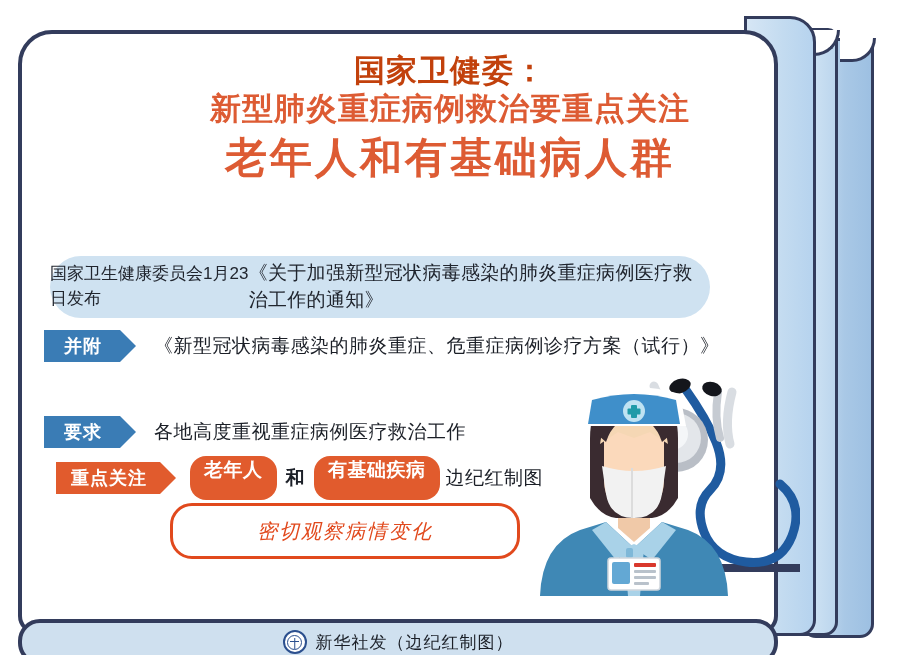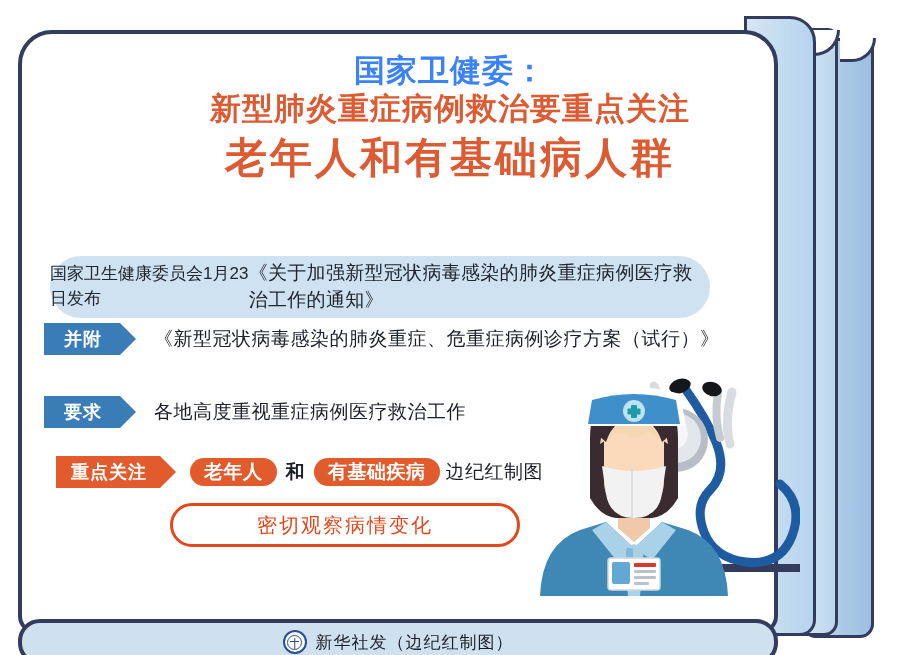--- a/index.html
+++ b/index.html
@@ -40,21 +40,21 @@
     position:absolute;left:18px;top:30px;width:760px;height:604px;
     background:#ffffff;
     border:4px solid #333c5c;
     border-radius:34px 34px 18px 18px;
     box-sizing:border-box;
   }
 
   
   .headline{position:absolute;left:0;right:0;top:52px;text-align:center;}
   .h-line1{
-    font-size:31px;font-weight:bold;color:#3b82f6;
+    font-size:31px;font-weight:bold;color:#c2410c;
     letter-spacing:1px;line-height:1.22;
   }
   .h-line2{
     font-size:31px;font-weight:bold;color:#dd5b33;
     letter-spacing:1px;line-height:1.25;
   }
   .h-line3{
     font-size:42px;font-weight:bold;color:#dd5b33;
     letter-spacing:3px;line-height:1.22;margin-top:3px;
   }
@@ -63,22 +63,22 @@
   .subtitle{
     position:absolute;left:50px;top:256px;width:660px;height:62px;
     background:#cfe2f1;border-radius:31px;
     display:flex;flex-direction:row;align-items:center;justify-content:center;
   }
   .sub-l1{font-size:17px;color:#20252e;line-height:1.45;font-weight:500;}
   .sub-l2{font-size:19px;color:#20252e;line-height:1.4;font-weight:400;letter-spacing:.3px;}
 
   
   .row{position:absolute;display:flex;align-items:center;}
-  .row1{left:44px;top:323px;}
-  .row2{left:44px;top:396px;}
+  .row1{left:44px;top:330px;}
+  .row2{left:44px;top:416px;}
   .row3{left:44px;top:456px;}
 
   .pennant{
     position:relative;height:32px;
     display:flex;align-items:center;justify-content:center;
     color:#ffffff;font-size:18px;font-weight:bold;letter-spacing:1px;
     padding:0 12px 0 14px;
   }
   .pennant::after{
     content:"";position:absolute;right:-16px;top:0;
@@ -89,31 +89,31 @@
   .pennant-blue{background:#3a7cb5;width:76px;box-sizing:border-box;}
   .pennant-blue::after{border-left:16px solid #3a7cb5;}
   .pennant-orange{background:#e15b2d;width:104px;box-sizing:border-box;margin-left:12px;}
   .pennant-orange::after{border-left:16px solid #e15b2d;}
 
   .row-text{margin-left:34px;font-size:19px;color:#1b1f27;letter-spacing:.5px;white-space:nowrap;}
   .row3 .row-text{margin-left:30px;display:flex;align-items:center;gap:6px;}
 
   .pill{
     background:#e15b2d;color:#ffffff;border-radius:16px;
-    padding:3px 14px 4px;font-size:19px;font-weight:bold;letter-spacing:.5px;
+    padding:3px 14px 19px;font-size:19px;font-weight:bold;letter-spacing:.5px;
     display:inline-block;line-height:1.15;
   }
   .conj{font-size:19px;color:#1b1f27;font-weight:bold;padding:0 3px;}
 
   
   .capsule{
-    position:absolute;left:170px;top:503px;width:350px;height:44px;
+    position:absolute;left:170px;top:503px;width:350px;height:56px;
     border:3px solid #e1491d;border-radius:22px;
     display:flex;align-items:center;justify-content:center;
-    color:#e1491d;font-size:20px;letter-spacing:2px;box-sizing:border-box;
+    color:#e1491d;font-size:20px;letter-spacing:2px;box-sizing:border-box;font-style:italic;
   }
 
   
   .footer{
     position:absolute;left:18px;top:588px;width:760px;height:46px;
     background:#cfe0ef;border:4px solid #333c5c;border-radius:22px;
     box-sizing:border-box;
     display:flex;align-items:center;justify-content:center;gap:9px;margin-top:31px;
   }
   .seal{width:24px;height:24px;border-radius:50%;background:#ffffff;

